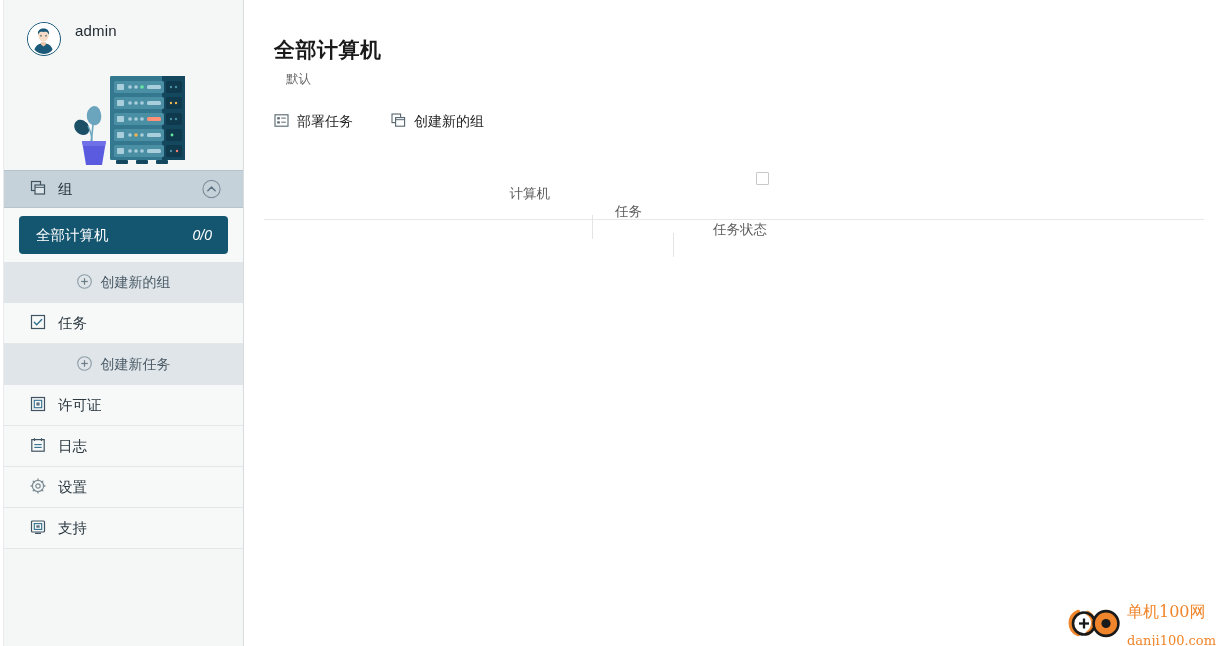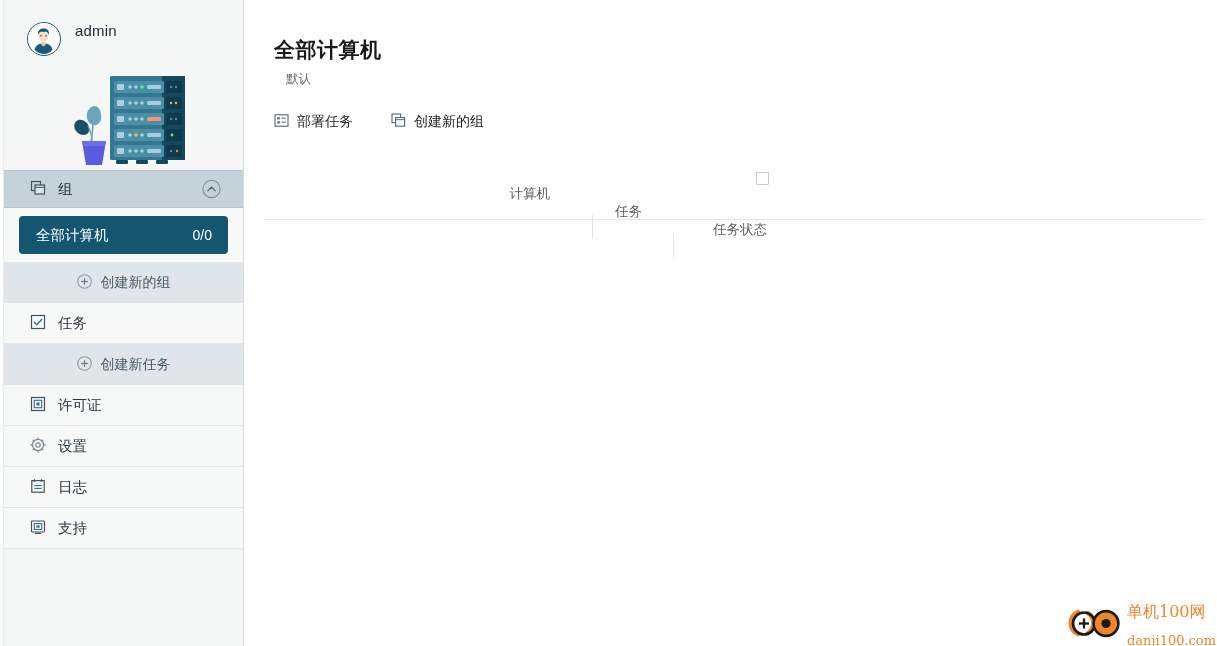--- a/index.html
+++ b/index.html
@@ -97,21 +97,21 @@
     align-items: center;
     justify-content: space-between;
     height: 38px;
     border-radius: 4px;
     background: #145670;
     color: #ffffff;
     padding: 0 16px 0 17px;
     font-size: 14.5px;
     cursor: pointer;
   }
-  .group-item .count { font-size: 14px; }
+  .group-item .count { font-size: 14px; font-style: italic; }
 
   .create-row {
     display: flex;
     align-items: center;
     justify-content: center;
     height: 41px;
     background: #dfe5e9;
     color: #4a5b66;
     font-size: 14px;
     cursor: pointer;
@@ -391,48 +391,48 @@
           <rect x="4.3" y="4.3" width="7.4" height="7.4" fill="none" stroke="#2e6f8e" stroke-width="1.1"></rect>
           <rect x="6.4" y="6.4" width="3.2" height="3.2" fill="#5e7180"></rect>
         </svg>
       </span>
       <span class="lbl">许可证</span>
     </div>
 
     <div class="nav-row">
       <span>
         <svg width="16" height="16" viewBox="0 0 16 16">
+          <rect x="1.8" y="2.6" width="12.4" height="11.6" fill="none" stroke="#3f5360" stroke-width="1.2"></rect>
+          <line x1="4.5" y1="1.2" x2="4.5" y2="4" stroke="#3f5360" stroke-width="1.2"></line>
+          <line x1="11.5" y1="1.2" x2="11.5" y2="4" stroke="#3f5360" stroke-width="1.2"></line>
+          <line x1="4.3" y1="7.6" x2="11.7" y2="7.6" stroke="#2e6f8e" stroke-width="1.1"></line>
+          <line x1="4.3" y1="10.4" x2="11.7" y2="10.4" stroke="#2e6f8e" stroke-width="1.1"></line>
+        </svg>
+      </span>
+      <span class="lbl">日志</span>
+    </div>
+
+    <div class="nav-row">
+      <span>
+        <svg width="16" height="16" viewBox="0 0 16 16">
           <circle cx="8" cy="8" r="5.6" fill="none" stroke="#7e8d96" stroke-width="1.2"></circle>
           <circle cx="8" cy="8" r="2.2" fill="none" stroke="#7e8d96" stroke-width="1.2"></circle>
           <g stroke="#7e8d96" stroke-width="1.3" stroke-linecap="round">
             <line x1="8" y1="1" x2="8" y2="2.6"></line>
               <line x1="8" y1="13.4" x2="8" y2="15"></line>
             <line x1="1" y1="8" x2="2.6" y2="8"></line>
               <line x1="13.4" y1="8" x2="15" y2="8"></line>
             <line x1="3.2" y1="3.2" x2="4.3" y2="4.3"></line>
               <line x1="11.7" y1="11.7" x2="12.8" y2="12.8"></line>
             <line x1="12.8" y1="3.2" x2="11.7" y2="4.3"></line>
               <line x1="4.3" y1="11.7" x2="3.2" y2="12.8"></line>
           </g>
         </svg>
       </span>
       <span class="lbl">设置</span>
-    </div>
-
-    <div class="nav-row">
-      <span>
-        <svg width="16" height="16" viewBox="0 0 16 16">
-          <rect x="1.8" y="2.6" width="12.4" height="11.6" fill="none" stroke="#3f5360" stroke-width="1.2"></rect>
-          <line x1="4.5" y1="1.2" x2="4.5" y2="4" stroke="#3f5360" stroke-width="1.2"></line>
-          <line x1="11.5" y1="1.2" x2="11.5" y2="4" stroke="#3f5360" stroke-width="1.2"></line>
-          <line x1="4.3" y1="7.6" x2="11.7" y2="7.6" stroke="#2e6f8e" stroke-width="1.1"></line>
-          <line x1="4.3" y1="10.4" x2="11.7" y2="10.4" stroke="#2e6f8e" stroke-width="1.1"></line>
-        </svg>
-      </span>
-      <span class="lbl">日志</span>
     </div>
 
     <div class="nav-row">
       <span>
         <svg width="16" height="16" viewBox="0 0 16 16">
           <rect x="1.5" y="2" width="13" height="11" rx="1" fill="none" stroke="#3f5360" stroke-width="1.2"></rect>
           <rect x="4.3" y="4.6" width="7.4" height="5.8" fill="none" stroke="#2e6f8e" stroke-width="1.1"></rect>
           <rect x="6.3" y="6.3" width="3.4" height="2.4" fill="#5e7180"></rect>
           <line x1="5" y1="14.4" x2="11" y2="14.4" stroke="#3f5360" stroke-width="1.2"></line>
         </svg>

